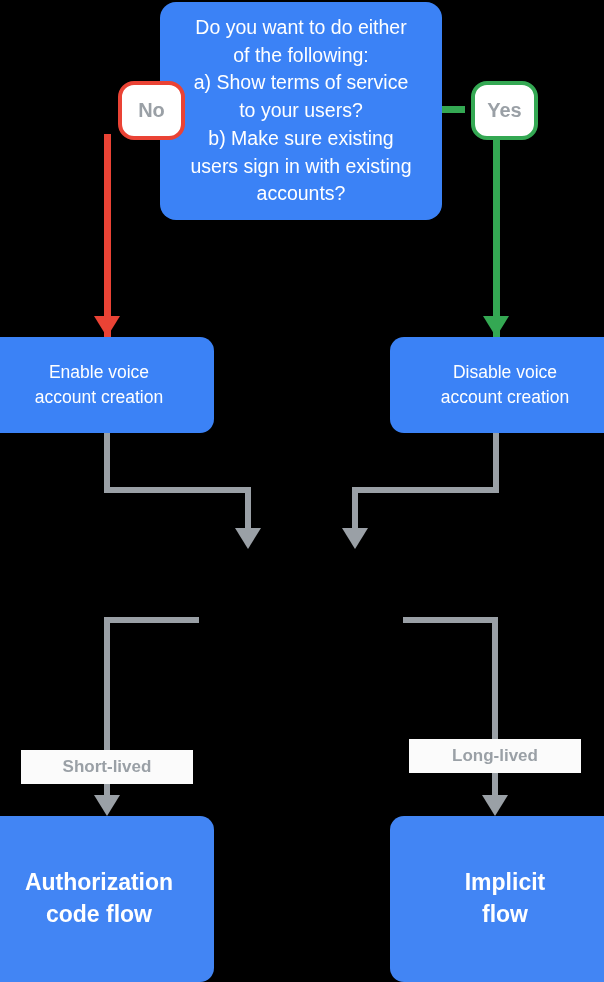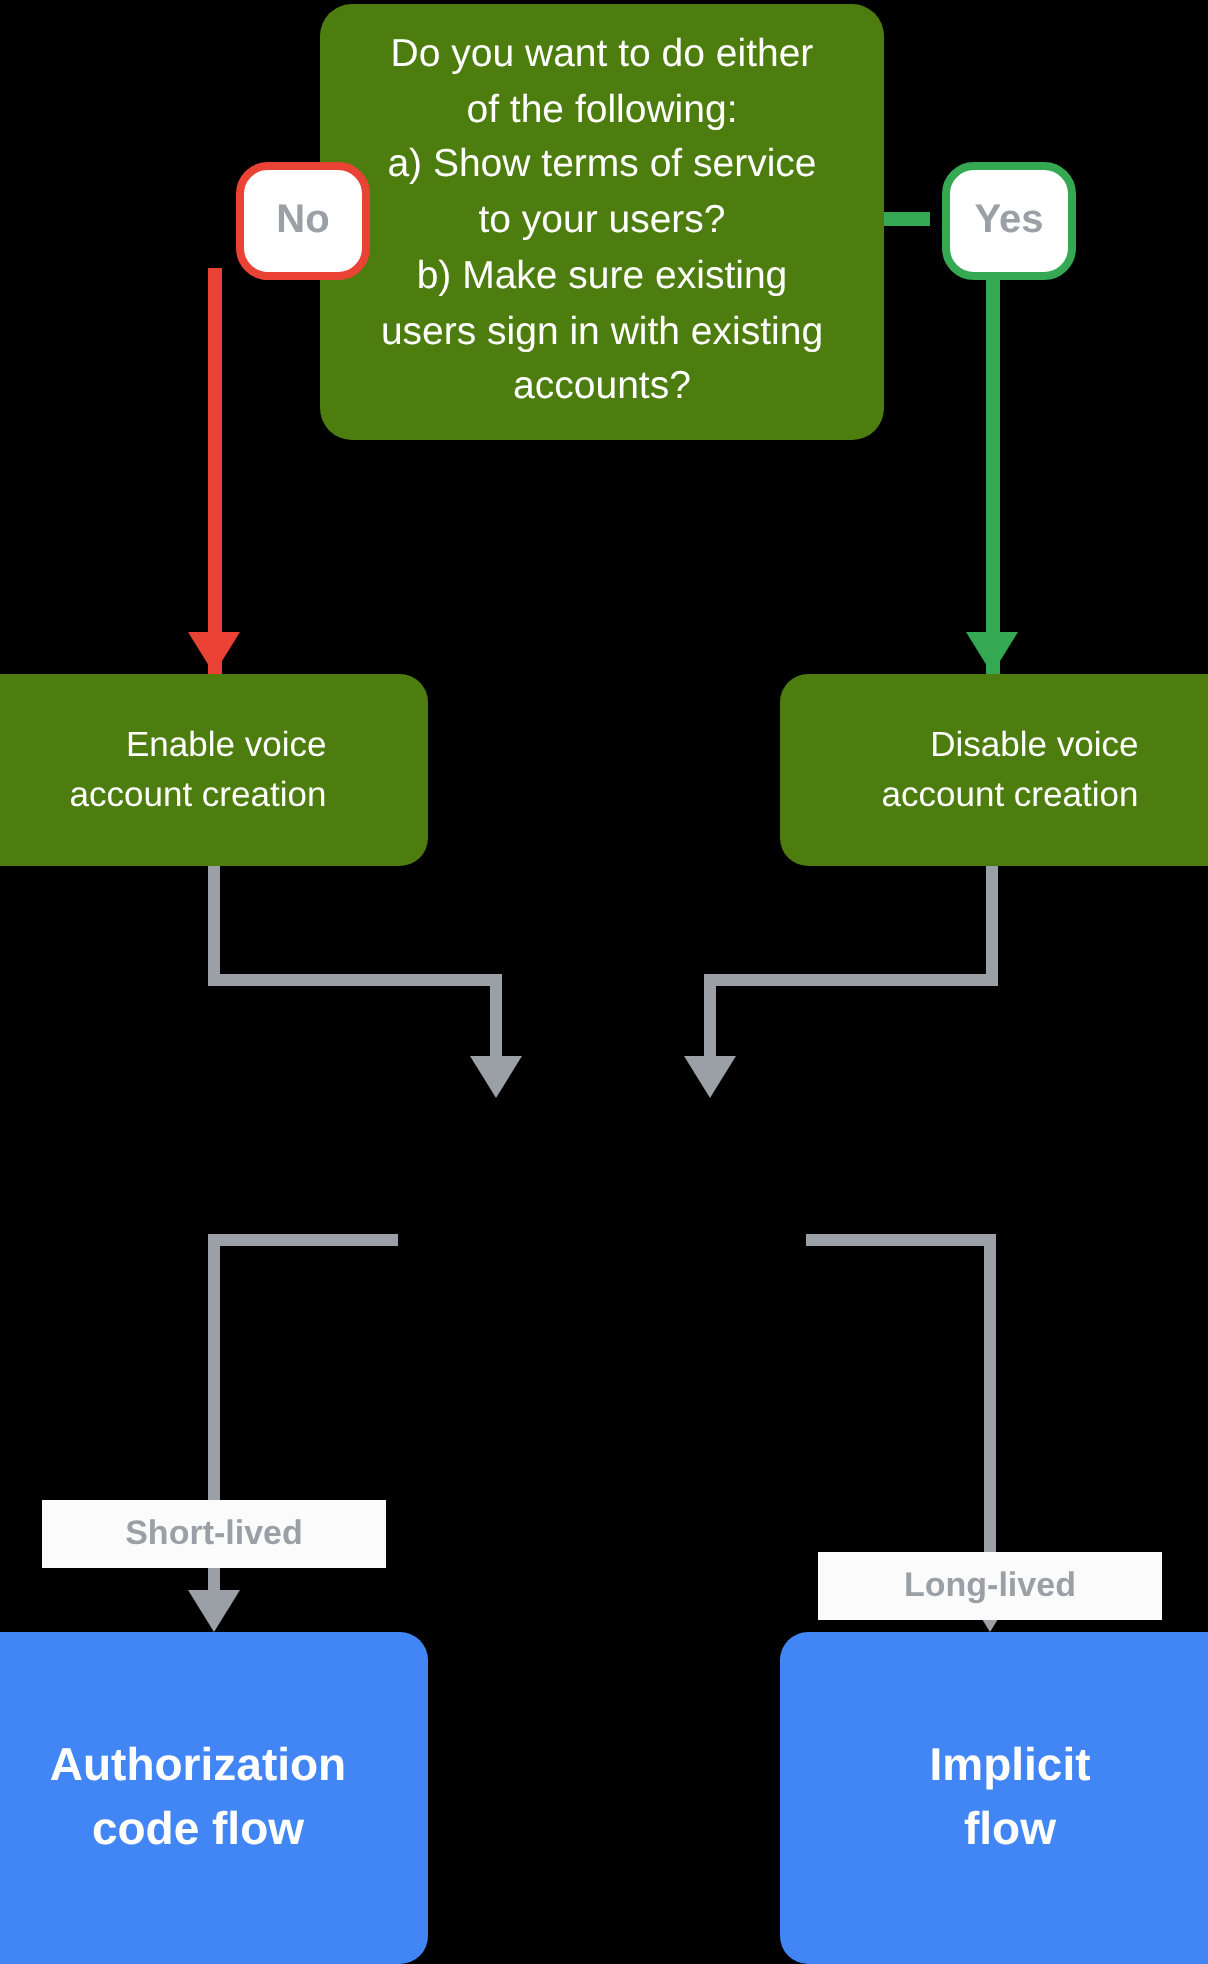--- a/index.html
+++ b/index.html
@@ -20,21 +20,21 @@
   .node {
     position: absolute;
     box-sizing: border-box;
     display: flex;
     align-items: center;
     justify-content: center;
     text-align: center;
     border-radius: 14px;
   }
   .node-gray {
-    background: #4d7c0f;
+    background: #3b82f6;
     color: #ffffff;
   }
   .node-blue {
     background: #4285f4;
     color: #ffffff;
   }
   .node-text {
     display: block;
     white-space: pre-line;
     line-height: 1.30;
@@ -77,21 +77,20 @@
   #disable-box {
     left: 390px;
     top: 337px;
     width: 230px;
     height: 96px;
     border-radius: 14px 0 0 14px;
   }
   #enable-box .node-text, #disable-box .node-text {
     font-size: 17.5px;
     line-height: 1.45;
-    text-align: right;
   }
 
   
   #auth-flow-box {
     left: -16px;
     top: 816px;
     width: 230px;
     height: 166px;
     border-radius: 0 14px 14px 0;
   }
@@ -151,21 +150,21 @@
     height: 34px;
     margin-top: 41px;
   }
   #chip-short-lived {
     left: 21px;
     top: 709px;
     width: 172px;
   }
   #chip-long-lived {
     left: 409px;
-    top: 735px;
+    top: 698px;
     width: 172px;
   }
 
   
   .seg {
     position: absolute;
   }
   .seg-red   { background: #ea4335; }
   .seg-green { background: #34a853; }
   .seg-gray  { background: #9aa0a6; }

